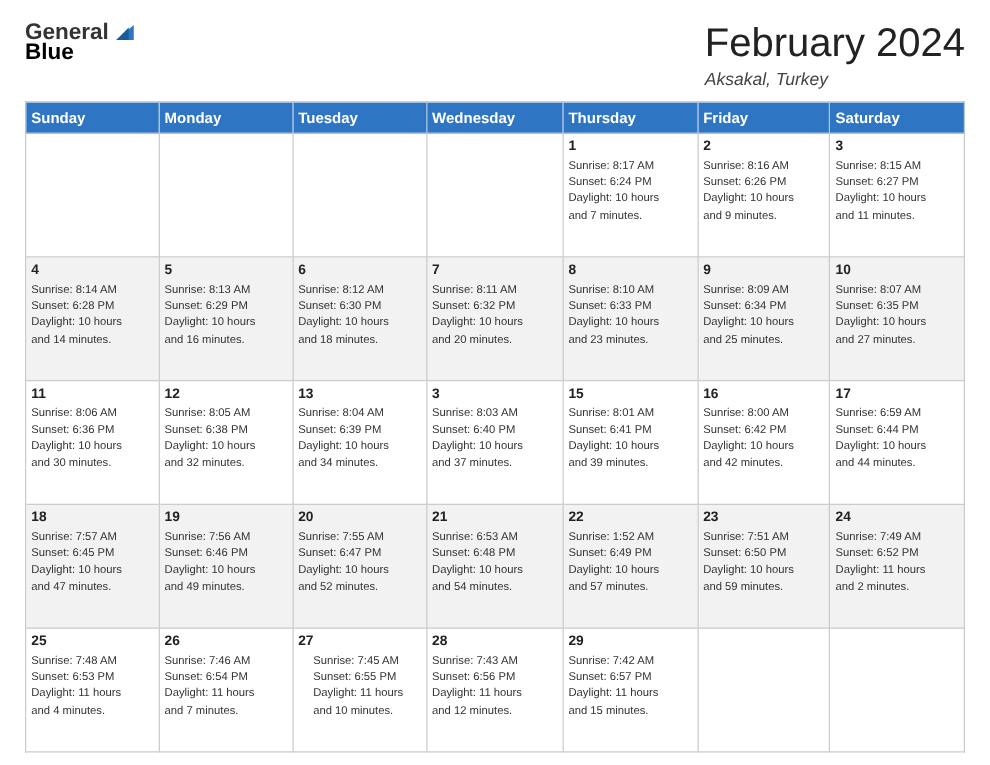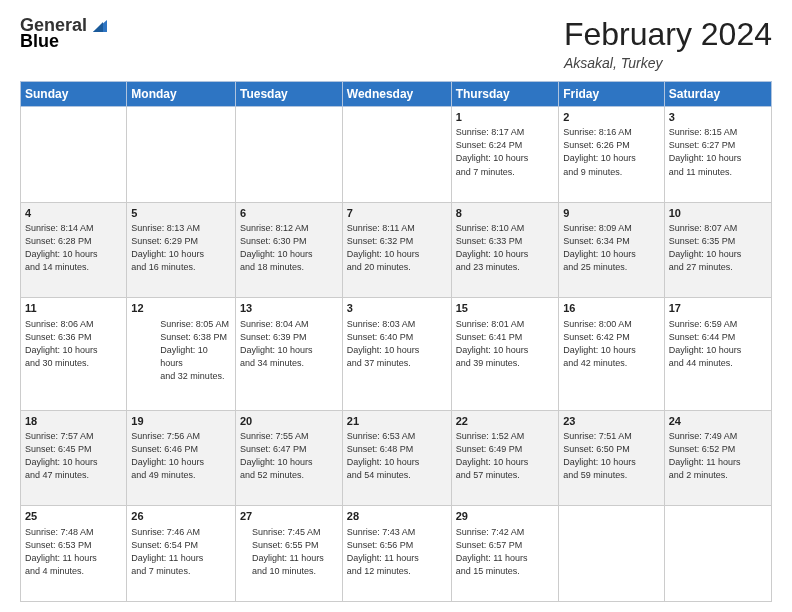--- a/index.html
+++ b/index.html
@@ -215,21 +215,21 @@
         <tr class="row-white">
           <td>
             <span class="day-number">11</span>
             <div class="day-info" style="white-space: pre-line;">Sunrise: 8:06 AM
 Sunset: 6:36 PM
 Daylight: 10 hours
 and 30 minutes.</div>
           </td>
           <td>
             <span class="day-number">12</span>
-            <div class="day-info" style="white-space: pre-line; margin-left: 29px;">Sunrise: 8:05 AM
+            <div class="day-info" style="white-space: pre-line;">Sunrise: 8:05 AM
 Sunset: 6:38 PM
 Daylight: 10 hours
 and 32 minutes.</div>
           </td>
           <td>
             <span class="day-number">13</span>
             <div class="day-info" style="white-space: pre-line;">Sunrise: 8:04 AM
 Sunset: 6:39 PM
 Daylight: 10 hours
 and 34 minutes.</div>

